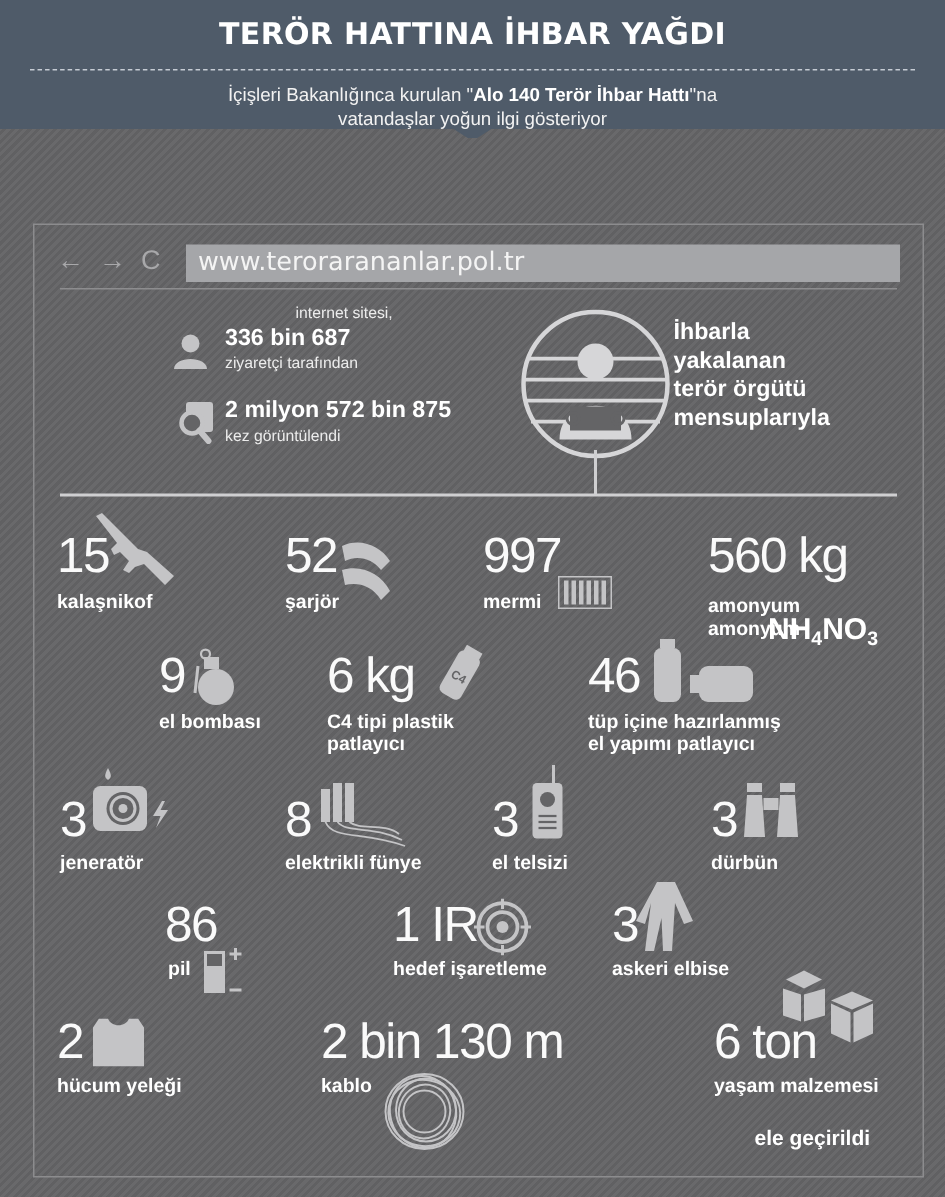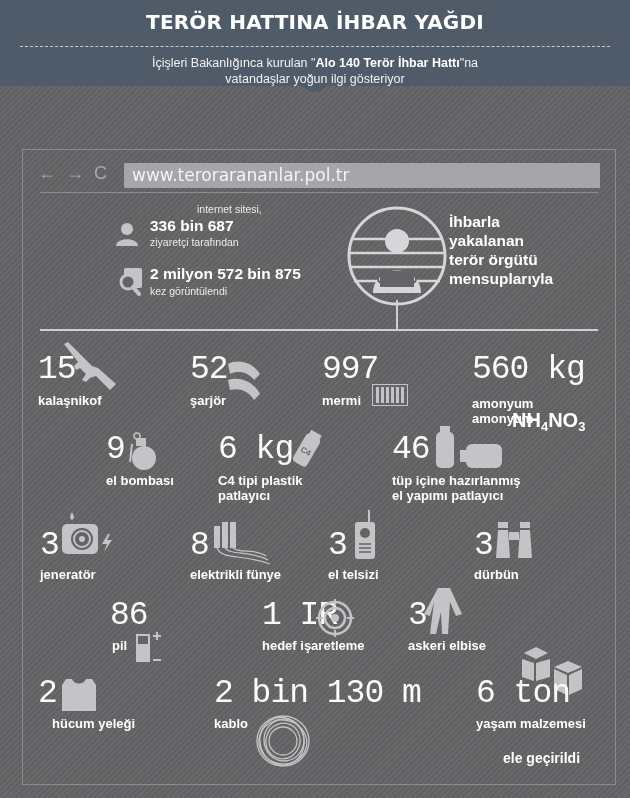--- a/index.html
+++ b/index.html
@@ -44,21 +44,21 @@
     position: absolute; left: 124px; top: 163px; width: 476px; height: 25px;
     background: #a5a6a9; color: #f4f4f4; font-size: 17px; line-height: 25px; padding-left: 8px;
     font-family: "DejaVu Sans", sans-serif;
   }
   .url-underline { position: absolute; left: 40px; top: 192px; width: 558px; height: 1px; background: #8d8d8f; }
   .stat-small { position: absolute; font-size: 10.5px; color: #ececec; }
   .stat-big { position: absolute; font-size: 15.5px; font-weight: bold; color: #fff; }
   .captured-text { position: absolute; left: 449px; top: 212px; font-size: 15.5px; font-weight: bold; line-height: 19px; }
   .divider { position: absolute; left: 40px; top: 329px; width: 558px; height: 2px; background: #cfcfd1; }
   .stem { position: absolute; left: 396px; top: 300px; width: 2px; height: 30px; background: #cfcfd1; }
-  .num { position: absolute; font-family: Liberation Mono, monospace; font-weight: 200; font-size: 33px; color: #fafafa; letter-spacing: -1px; line-height: 36px; }
+  .num { position: absolute; font-family: Liberation Sans, sans-serif; font-weight: 200; font-size: 33px; color: #fafafa; letter-spacing: -1px; line-height: 36px; }
   .lbl { position: absolute; font-weight: bold; font-size: 13px; color: #fff; line-height: 15px; }
   .icon { position: absolute; }
   .icon svg { display: block; }
   .chem { position: absolute; left: 512px; top: 409px; font-weight: bold; font-size: 20px; }
   .chem sub { font-size: 13px; position: relative; top: 4px; vertical-align: baseline; }
 </style>
 </head>
 <body>
 
 <div class="header"></div>
@@ -290,21 +290,21 @@
     </svg>
 </div>
 <div class="lbl" style="left:408px;top:638px;">askeri elbise</div>
 
 <div class="num" style="left:38px;top:676px;">2</div>
 <div class="icon" style="left:62px;top:679px;">
   <svg width="34" height="32" viewBox="0 0 34 32">
       <path d="M4 0 L10 0 C12 6 22 6 24 0 L30 0 L34 6 L34 32 L0 32 L0 6 Z" fill="#c4c4c6"></path>
     </svg>
 </div>
-<div class="lbl" style="left:38px;top:716px;margin-left:14px;">hücum yeleği</div>
+<div class="lbl" style="left:38px;top:716px;">hücum yeleği</div>
 
 <div class="num" style="left:214px;top:676px;">2 bin 130 m</div>
 <div class="lbl" style="left:214px;top:716px;">kablo</div>
 <div class="icon" style="left:254px;top:712px;">
   <svg width="58" height="58" viewBox="0 0 58 58">
       <g fill="none" stroke="#c4c4c6" stroke-width="1.3">
         <ellipse cx="29" cy="29" rx="26" ry="25"></ellipse>
         <ellipse cx="29" cy="30" rx="24" ry="22" transform="rotate(10 29 29)"></ellipse>
         <ellipse cx="28" cy="29" rx="22" ry="24" transform="rotate(-15 29 29)"></ellipse>
         <ellipse cx="30" cy="28" rx="20" ry="21"></ellipse>

